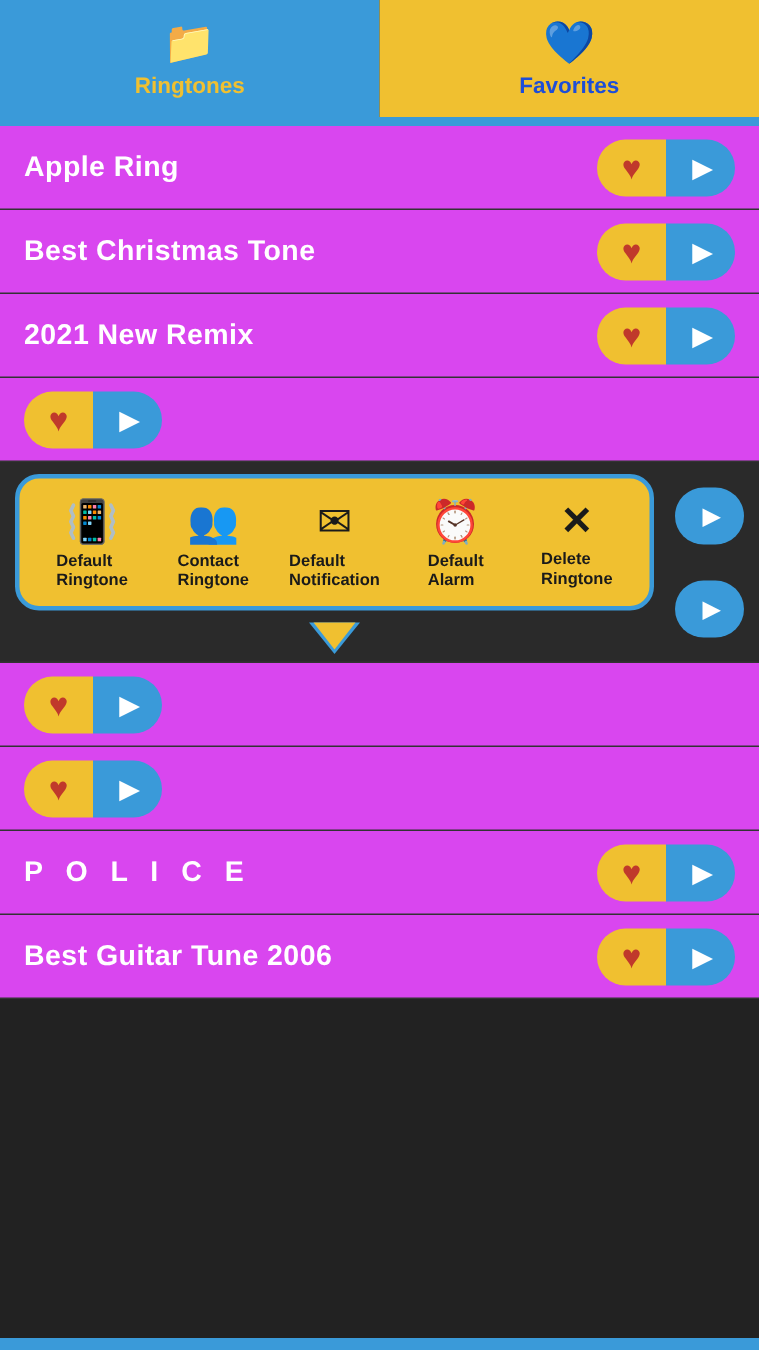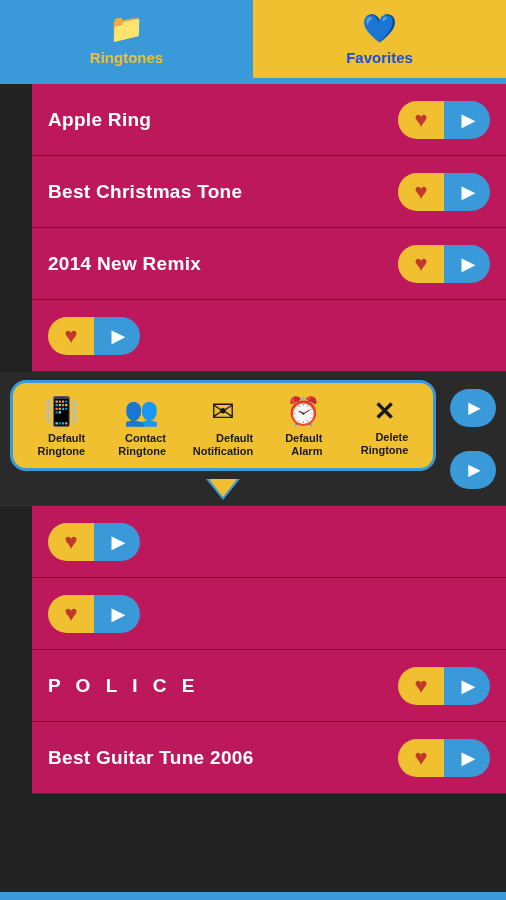--- a/index.html
+++ b/index.html
@@ -56,25 +56,24 @@
       flex: 1;
       overflow-y: auto;
       background: #222;
     }
 
     .ringtone-item {
       display: flex;
       align-items: center;
       justify-content: space-between;
       padding: 0 16px;
-      height: 72px;
+      height: 56px;
       border-bottom: 1px solid #333;
-      background: #be185d;
+      background: #d946ef;
       position: relative;
-      margin-left: 32px;
     }
 
     .ringtone-name {
       color: #ffffff;
       font-size: 19px;
       font-weight: bold;
       letter-spacing: 0.3px;
     }
 
     .ringtone-name.spaced {
@@ -152,21 +151,21 @@
       min-width: 70px;
     }
     .popup-action .action-icon {
       font-size: 28px;
       color: #1a1a1a;
     }
     .popup-action .action-label {
       font-size: 11px;
       color: #1a1a1a;
       font-weight: bold;
-      text-align: right;
+      text-align: left;
       line-height: 1.2;
     }
 
     
     .play-only-btn {
       width: 46px;
       height: 38px;
       background: #3a9ad9;
       border-radius: 20px;
       display: flex;
@@ -216,21 +215,21 @@
       <div class="fav-btn">
         <span class="heart">♥</span>
       </div>
       <div class="play-btn">
         <span class="triangle">▶</span>
       </div>
     </div>
   </div>
 
   <div class="ringtone-item">
-    <span class="ringtone-name">2014 New Remix</span>
+    <span class="ringtone-name">2021 New Remix</span>
     <div class="item-controls">
       <div class="fav-btn">
         <span class="heart">♥</span>
       </div>
       <div class="play-btn">
         <span class="triangle">▶</span>
       </div>
     </div>
   </div>
 

